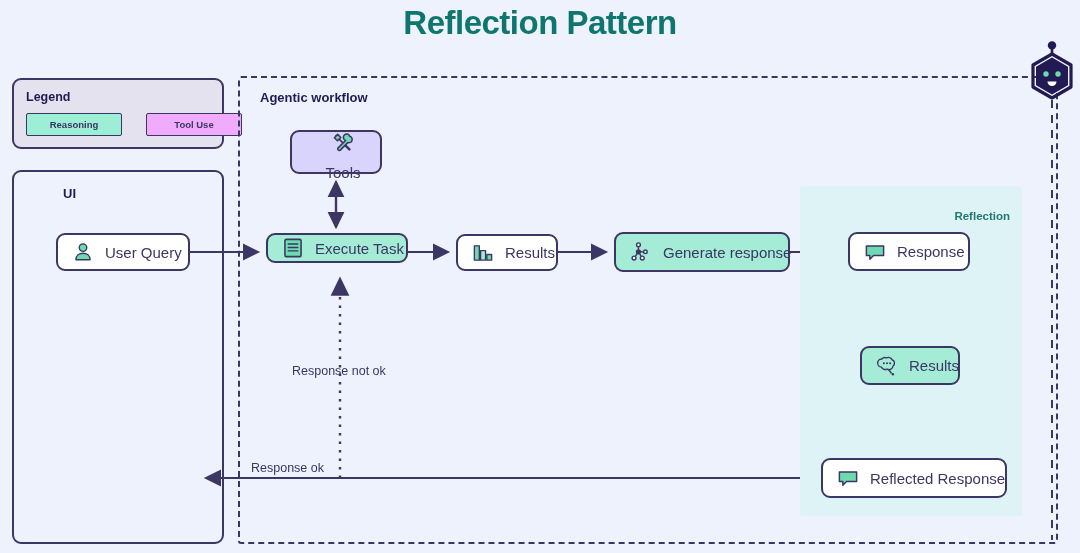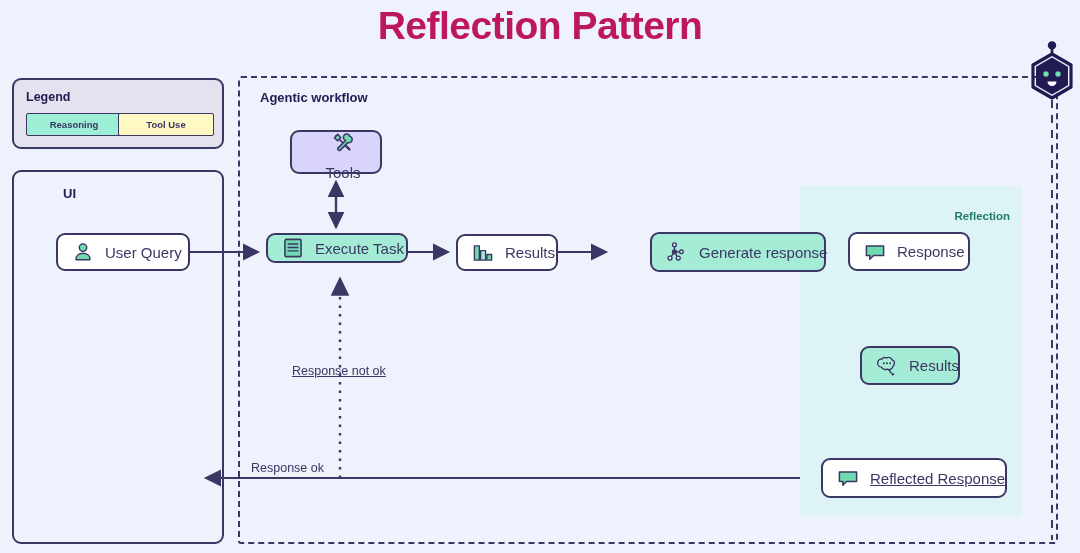--- a/index.html
+++ b/index.html
@@ -9,36 +9,36 @@
     font-family:"Liberation Sans", sans-serif;
     color:#2e2a5c;
     overflow:hidden;
     position:relative;
   }
   #stage{position:absolute;left:0;top:0;width:1080px;height:553px;}
   svg#wires{position:absolute;left:0;top:0;width:1080px;height:553px;pointer-events:none;}
 
   .title{
     position:absolute;left:0;top:4px;width:1080px;text-align:center;
-    font-size:39px;font-weight:bold;letter-spacing:-0.5px;color:#be185d;
+    font-size:33px;font-weight:bold;letter-spacing:-0.5px;color:#0f766e;
   }
 
   
   .legend-box{
     position:absolute;left:12px;top:78px;width:208px;height:67px;
     background:#e3e2ee;border:2px solid #3b3663;border-radius:9px;
   }
   .legend-title{position:absolute;left:12px;top:10px;font-size:12.5px;font-weight:bold;color:#221a52;}
   .chip{
     position:absolute;top:33px;height:21px;border-radius:2px;
     display:flex;align-items:center;justify-content:center;
     font-size:9.5px;font-weight:bold;color:#3b3663;
   }
   .chip.reason{left:12px;width:94px;background:#9ceed4;border:1.6px solid #3b3663;}
-  .chip.tool{left:104px;width:94px;background:#fef9c3;border:1.6px solid #3b3663;}
+  .chip.tool{left:132px;width:94px;background:#f0abfc;border:1.6px solid #3b3663;}
 
   .ui-box{
     position:absolute;left:12px;top:170px;width:208px;height:370px;
     background:transparent;border:2px solid #3b3663;border-radius:9px;
   }
   .ui-title{position:absolute;left:12px;top:14px;font-size:13px;font-weight:bold;color:#221a52;margin-left:37px;}
 
   .agentic-box{
     position:absolute;left:238px;top:76px;width:816px;height:464px;
     border:2px dashed #3b3663;border-radius:3px;background:transparent;
@@ -65,28 +65,28 @@
   .node.lilac{background:#d9d4fb;flex-direction:column;}
   .node .ico{width:22px;height:22px;flex:0 0 22px;display:block;}
   .node .lbl{line-height:1;}
 
   
   #n-user      {left:56px; top:233px; width:134px;height:38px;}
   #n-final     {left:42px; top:462px; width:160px;height:38px;}
   #n-tools     {left:290px;top:130px; width:92px; height:44px;}
   #n-exec      {left:266px;top:233px; width:142px;height:30px;}
   #n-results   {left:456px;top:234px; width:102px;height:37px;}
-  #n-generate  {left:614px;top:232px; width:176px;height:40px;margin-left:36px;}
+  #n-generate  {left:614px;top:232px; width:176px;height:40px;}
   #n-response  {left:848px;top:232px; width:122px;height:39px;}
   #n-reflect   {left:860px;top:346px; width:100px;height:39px;}
-  #n-reflected {left:821px;top:458px; width:186px;height:40px;text-decoration:underline;}
+  #n-reflected {left:821px;top:458px; width:186px;height:40px;}
 
   
   .edge-label{position:absolute;font-size:12.5px;color:#3b3663;white-space:nowrap;}
-  #lbl-notok{left:292px;top:364px;text-decoration:underline;}
+  #lbl-notok{left:292px;top:364px;}
   #lbl-ok{left:251px;top:461px;}
 
   
   .bot{position:absolute;left:1028px;top:40px;width:48px;height:62px;}
 </style>
 </head>
 <body>
 
 <div id="stage">
 

